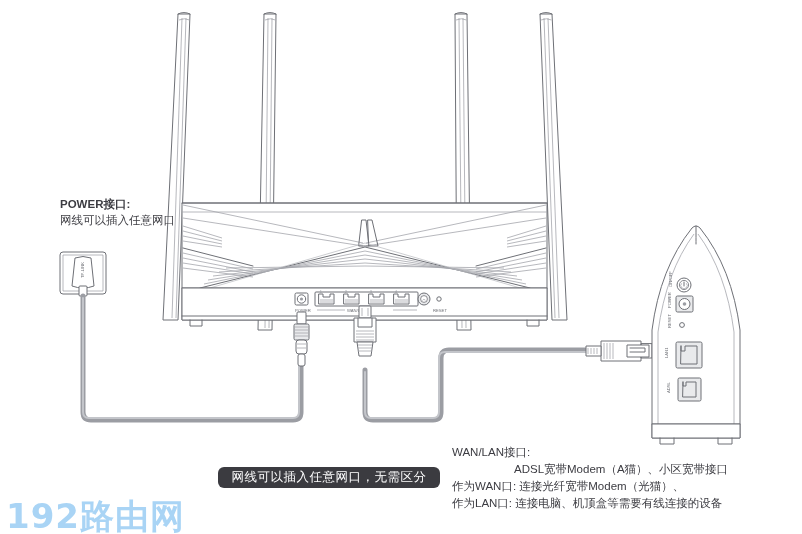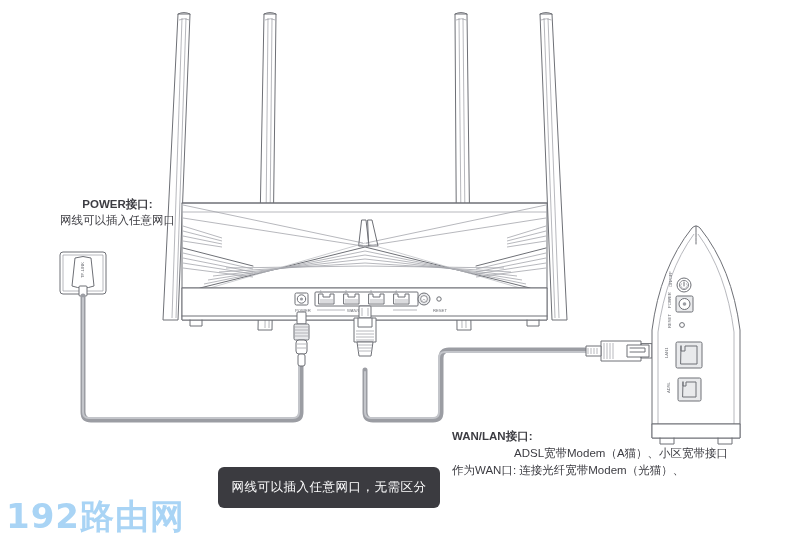--- a/index.html
+++ b/index.html
@@ -4,28 +4,28 @@
 <style>
   html,body{margin:0;padding:0;background:#ffffff;}
   body{width:802px;height:534px;overflow:hidden;position:relative;
        font-family:"Liberation Sans","DejaVu Sans",sans-serif;}
   #stage{position:absolute;left:0;top:0;width:802px;height:534px;background:#fff;}
   #stage svg{position:absolute;left:0;top:0;}
 
   .lbl{position:absolute;color:#3c3c42;font-size:11.5px;line-height:16px;white-space:nowrap;}
 
   #power-label{left:60px;top:196px;}
-  #power-label .l1{font-weight:bold;text-align:center;}
+  #power-label .l1{font-weight:bold;}
   #power-label .l2{}
 
   #wanlan-label{left:452px;top:428px;}
   #wanlan-label div{line-height:17px;}
-  #wanlan-label .head{font-weight:bold;}
-
-  #callout{position:absolute;left:218px;top:467px;width:222px;height:41px;
+  #wanlan-label .head{font-weight:normal;margin-top:16px;}
+
+  #callout{position:absolute;left:218px;top:467px;width:222px;height:21px;
            background:#3b3b40;border-radius:6px;display:flex;align-items:center;
            justify-content:center;}
   #callout span{color:#ffffff;font-size:12.5px;letter-spacing:.5px;}
 
   #watermark{position:absolute;left:6px;top:494px;font-size:34px;color:#a9d4f5;
              font-weight:bold;letter-spacing:1px;
              font-family:"DejaVu Sans",sans-serif;}
 </style>
 </head>
 <body>
@@ -276,20 +276,21 @@
 
   <div class="lbl" id="power-label">
     <div class="l1">POWER接口:</div>
     <div class="l2">网线可以插入任意网口</div>
   </div>
 
   <div class="lbl" id="wanlan-label">
     <div class="head">WAN/LAN接口:</div>
     <div style="padding-left:62px;">ADSL宽带Modem（A猫）、小区宽带接口</div>
     <div>作为WAN口:  连接光纤宽带Modem（光猫）、</div>
+    <div>作为LAN口:  连接电脑、机顶盒等需要有线连接的设备</div>
   </div>
 
   <div id="callout">
     <span>网线可以插入任意网口，无需区分</span>
   </div>
 
   <div id="watermark">
     <span>192路由网</span>
   </div>
 

